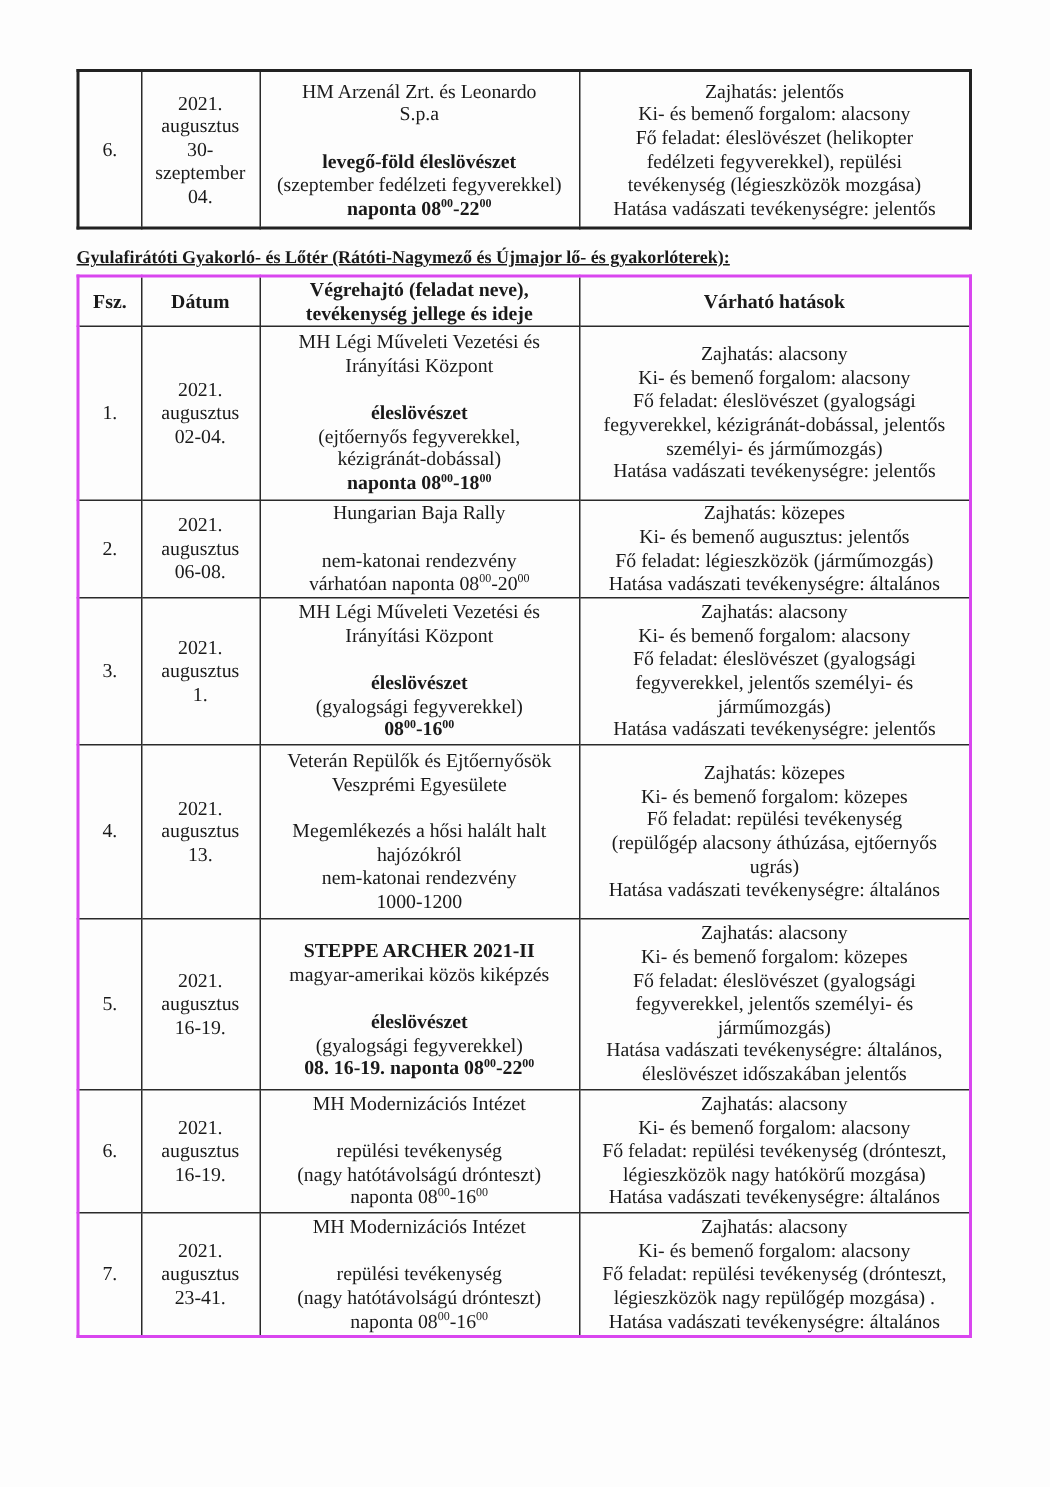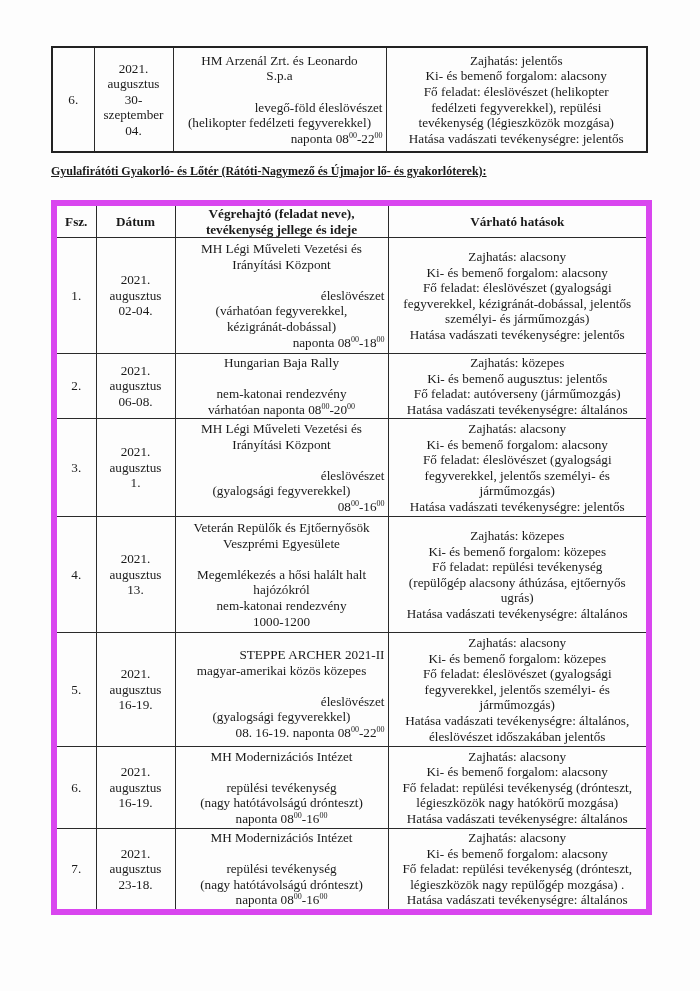--- a/index.html
+++ b/index.html
@@ -13,24 +13,24 @@
     border-collapse: collapse; table-layout: fixed;
     font-size: 13.2px; line-height: 15.6px;
   }
   table.doc td, table.doc th {
     border: 1.3px solid #2a2a2a; text-align: center; vertical-align: middle;
     padding: 0 3px; font-weight: normal;
   }
   table.doc th { font-weight: bold; }
   col.c1 { width: 42px; } col.c2 { width: 79px; } col.c3 { width: 213px; } col.c4 { width: 261px; }
   #t1 { top: 46px; border: 2px solid #222; }
-  #t2 { top: 200px; border: 6px solid #d946ef; }
+  #t2 { top: 183px; border: 2px solid #d946ef; }
   td.act { vertical-align: top; }
   .line { display: block; }
-  .b { font-weight: normal; text-align: right; }
+  .b { font-weight: bold; }
   .sp { display: block; height: 15.6px; }
   sup { font-size: 8px; vertical-align: 5px; line-height: 0; }
   #heading {
     position: absolute; left: 51px; top: 164px; font-size: 12px; font-weight: bold;
     text-decoration: underline; white-space: nowrap;
   }
 </style>
 </head>
 <body>
 
@@ -49,21 +49,21 @@
         <span class="line">augusztus</span>
         <span class="line">30-</span>
         <span class="line">szeptember</span>
         <span class="line">04.</span>
       </td>
       <td class="act">
         <span class="line">HM Arzenál Zrt. és Leonardo</span>
         <span class="line">S.p.a</span>
         <span class="sp"></span>
         <span class="line b">levegő-föld éleslövészet</span>
-        <span class="line">(helikopter fedélzeti fegyverekkel)</span>
+        <span class="line">(szeptember fedélzeti fegyverekkel)</span>
         <span class="line b"><span>naponta 08</span><sup>00</sup><span>-22</span><sup>00</sup></span>
       </td>
       <td>
         <span class="line">Zajhatás: jelentős</span>
         <span class="line">Ki- és bemenő forgalom: alacsony</span>
         <span class="line">Fő feladat: éleslövészet (helikopter</span>
         <span class="line">fedélzeti fegyverekkel), repülési</span>
         <span class="line">tevékenység (légieszközök mozgása)</span>
         <span class="line">Hatása vadászati tevékenységre: jelentős</span>
       </td>
@@ -98,21 +98,21 @@
       <td>
         <span class="line">2021.</span>
         <span class="line">augusztus</span>
         <span class="line">02-04.</span>
       </td>
       <td class="act">
         <span class="line">MH Légi Műveleti Vezetési és</span>
         <span class="line">Irányítási Központ</span>
         <span class="sp"></span>
         <span class="line b">éleslövészet</span>
-        <span class="line">(várhatóan fegyverekkel,</span>
+        <span class="line">(ejtőernyős fegyverekkel,</span>
         <span class="line">kézigránát-dobással)</span>
         <span class="line b"><span>naponta 08</span><sup>00</sup><span>-18</span><sup>00</sup></span>
       </td>
       <td>
         <span class="line">Zajhatás: alacsony</span>
         <span class="line">Ki- és bemenő forgalom: alacsony</span>
         <span class="line">Fő feladat: éleslövészet (gyalogsági</span>
         <span class="line">fegyverekkel, kézigránát-dobással, jelentős</span>
         <span class="line">személyi- és járműmozgás)</span>
         <span class="line">Hatása vadászati tevékenységre: jelentős</span>
@@ -128,21 +128,21 @@
       </td>
       <td class="act">
         <span class="line">Hungarian Baja Rally</span>
         <span class="sp"></span>
         <span class="line">nem-katonai rendezvény</span>
         <span class="line"><span>várhatóan naponta 08</span><sup>00</sup><span>-20</span><sup>00</sup></span>
       </td>
       <td>
         <span class="line">Zajhatás: közepes</span>
         <span class="line">Ki- és bemenő augusztus: jelentős</span>
-        <span class="line">Fő feladat: autóverseny (járműmozgás)</span>
+        <span class="line">Fő feladat: légieszközök (járműmozgás)</span>
         <span class="line">Hatása vadászati tevékenységre: általános</span>
       </td>
     </tr>
 
     <tr style="height:98px">
       <td>3.</td>
       <td>
         <span class="line">2021.</span>
         <span class="line">augusztus</span>
         <span class="line">1.</span>
@@ -193,21 +193,21 @@
 
     <tr style="height:114px">
       <td>5.</td>
       <td>
         <span class="line">2021.</span>
         <span class="line">augusztus</span>
         <span class="line">16-19.</span>
       </td>
       <td class="act" style="padding-top:8px">
         <span class="line b">STEPPE ARCHER 2021-II</span>
-        <span class="line">magyar-amerikai közös közepes</span>
+        <span class="line">magyar-amerikai közös kiképzés</span>
         <span class="sp"></span>
         <span class="line b">éleslövészet</span>
         <span class="line">(gyalogsági fegyverekkel)</span>
         <span class="line b"><span>08. 16-19. naponta 08</span><sup>00</sup><span>-22</span><sup>00</sup></span>
       </td>
       <td>
         <span class="line">Zajhatás: alacsony</span>
         <span class="line">Ki- és bemenő forgalom: közepes</span>
         <span class="line">Fő feladat: éleslövészet (gyalogsági</span>
         <span class="line">fegyverekkel, jelentős személyi- és</span>
@@ -238,21 +238,21 @@
         <span class="line">légieszközök nagy hatókörű mozgása)</span>
         <span class="line">Hatása vadászati tevékenységre: általános</span>
       </td>
     </tr>
 
     <tr style="height:83px">
       <td>7.</td>
       <td>
         <span class="line">2021.</span>
         <span class="line">augusztus</span>
-        <span class="line">23-18.</span>
+        <span class="line">23-41.</span>
       </td>
       <td class="act">
         <span class="line">MH Modernizációs Intézet</span>
         <span class="sp"></span>
         <span class="line">repülési tevékenység</span>
         <span class="line">(nagy hatótávolságú drónteszt)</span>
         <span class="line"><span>naponta 08</span><sup>00</sup><span>-16</span><sup>00</sup></span>
       </td>
       <td>
         <span class="line">Zajhatás: alacsony</span>

